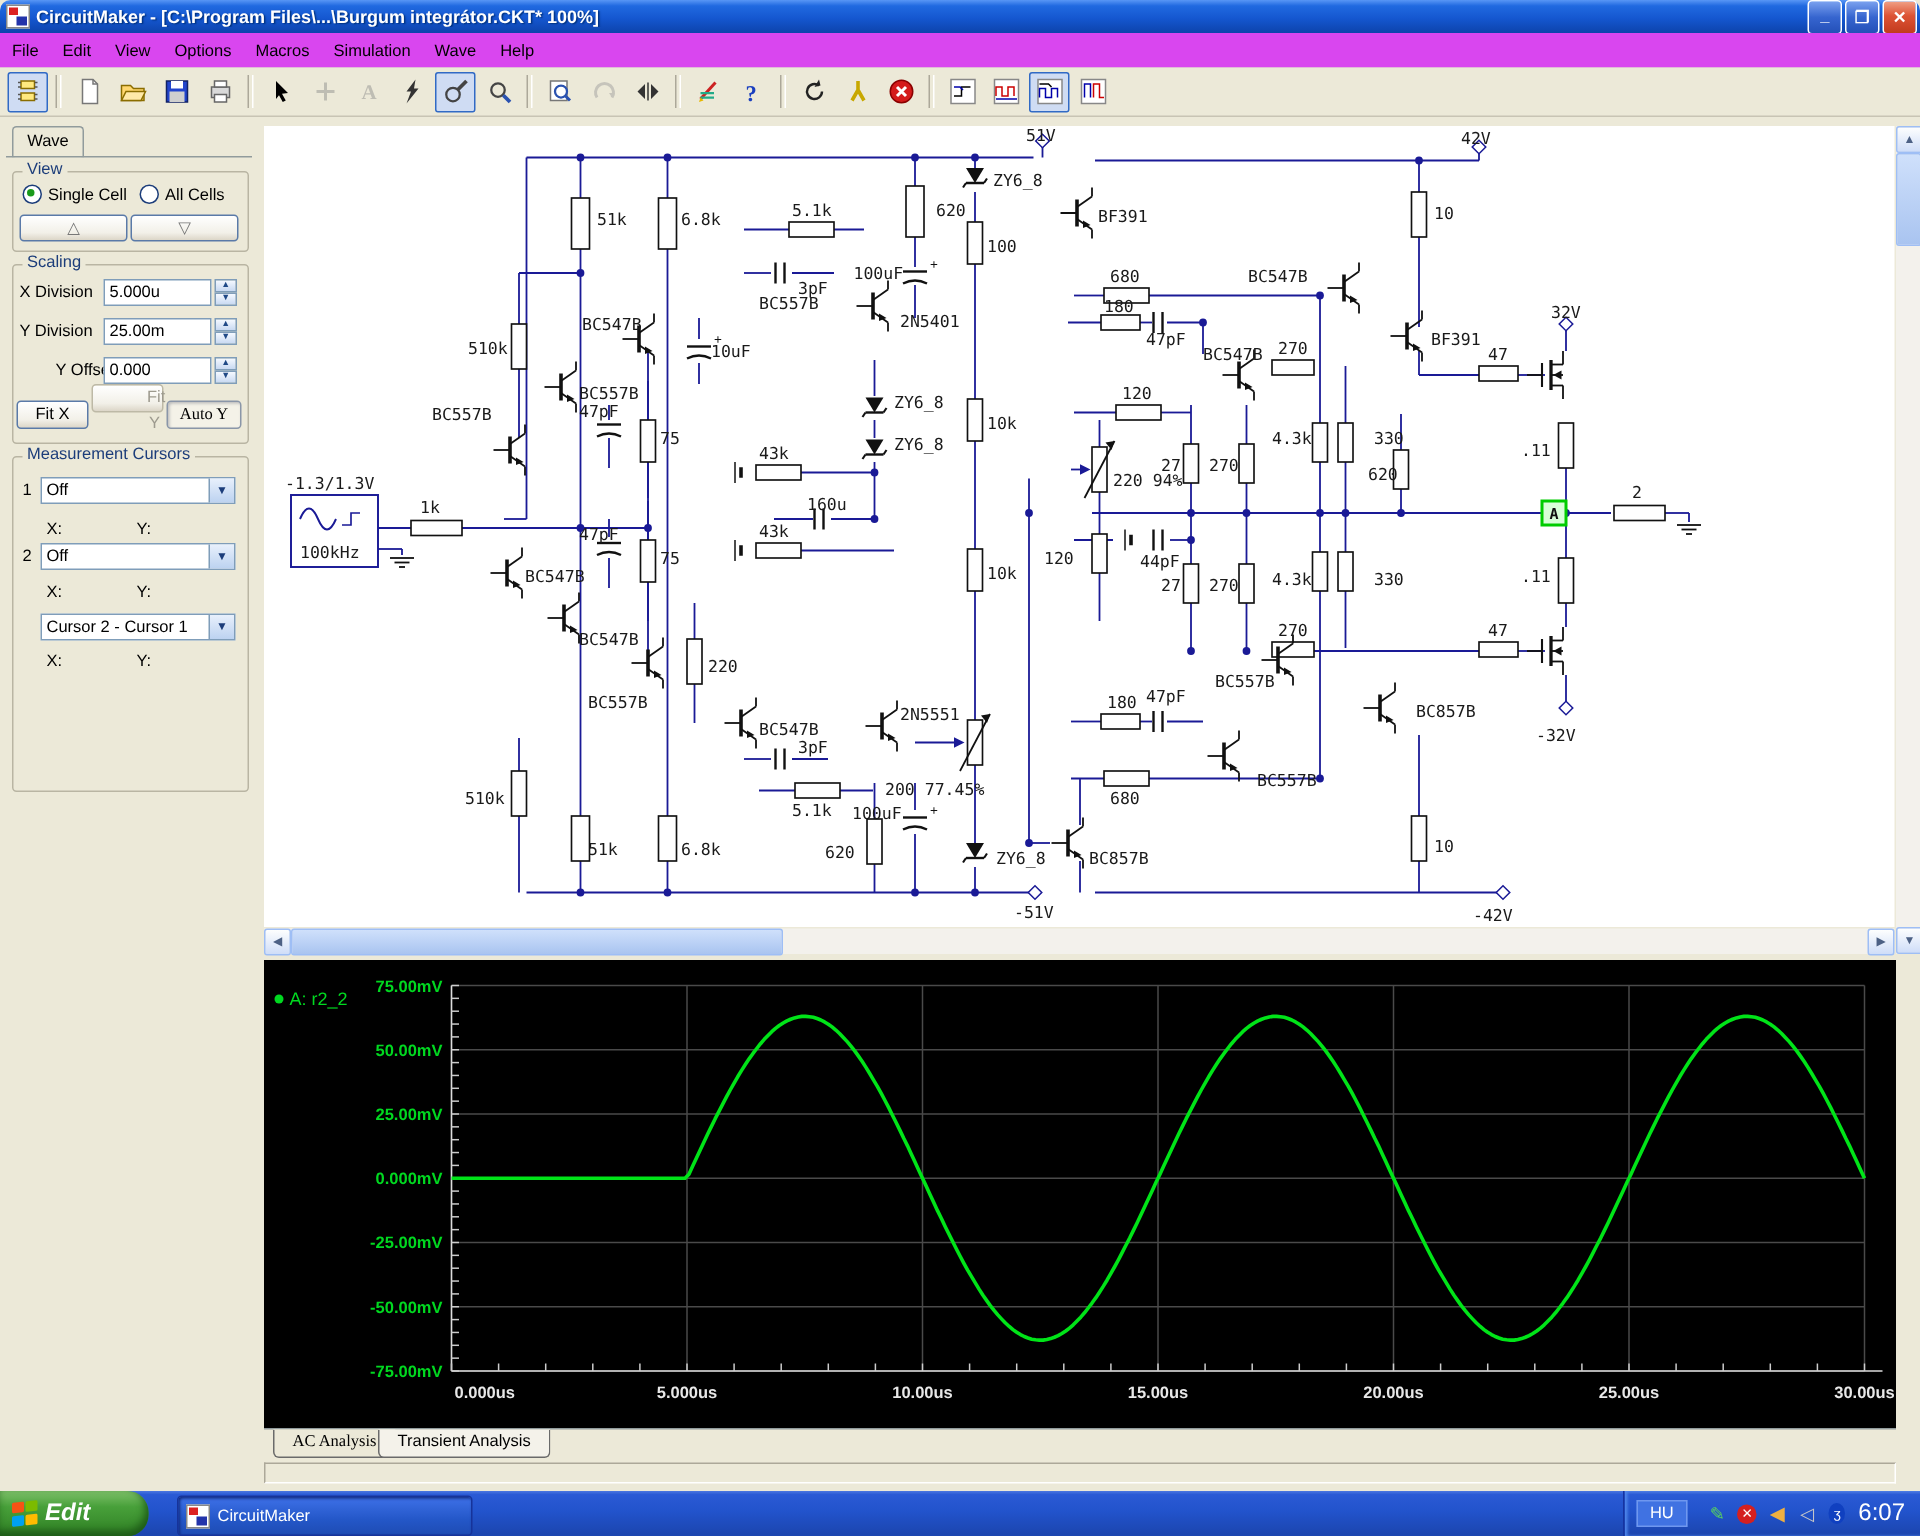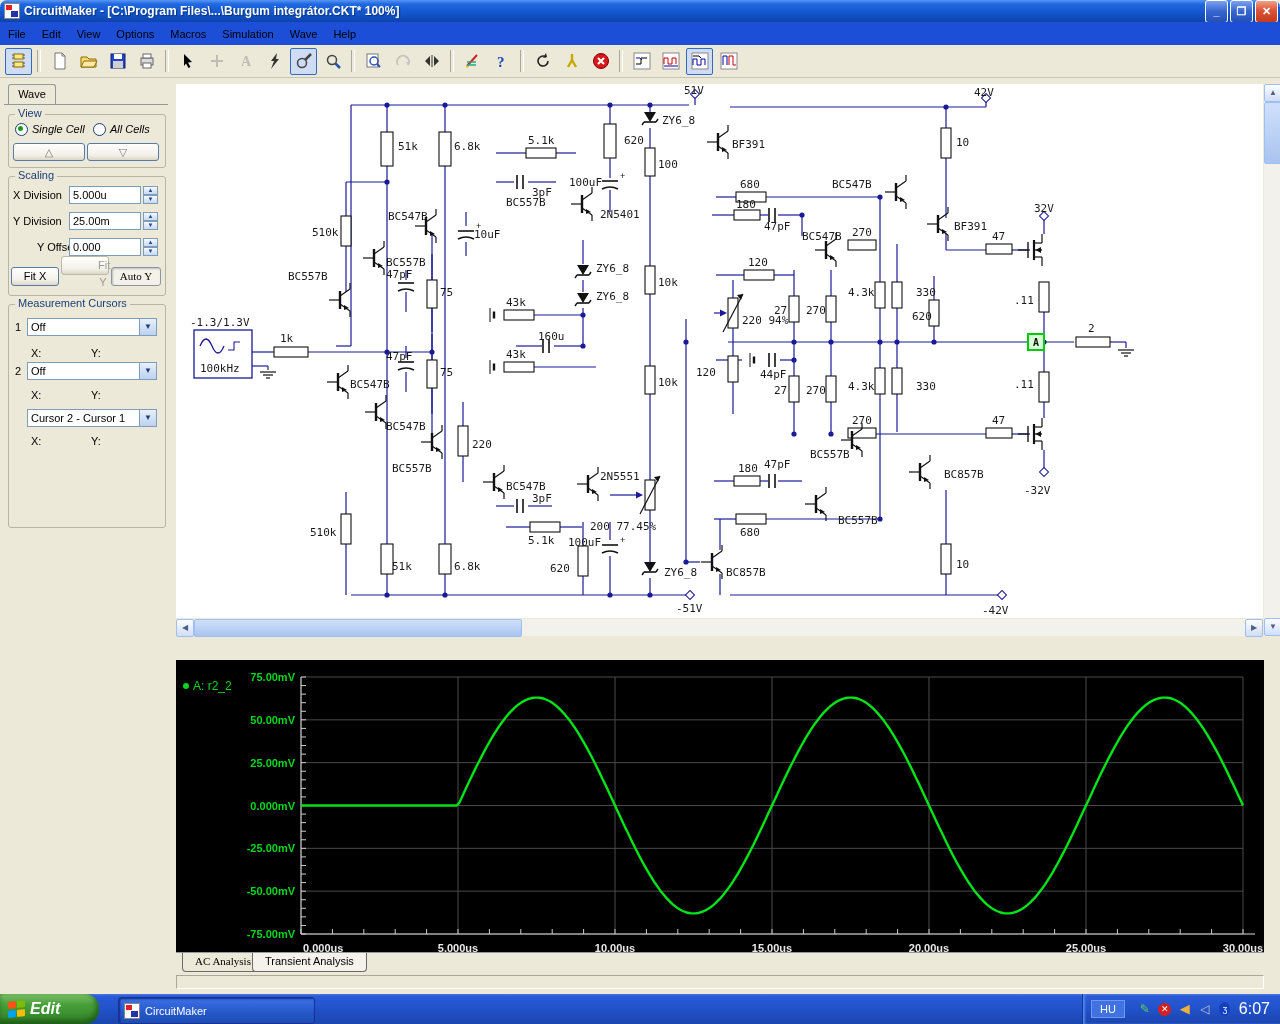--- a/index.html
+++ b/index.html
@@ -11,38 +11,38 @@
     border-radius:7px 7px 0 0;color:#fff;display:flex;align-items:center;}
   #titlebar .ttl{font-weight:bold;font-size:12px;text-shadow:1px 1px 1px #00317e;margin-left:4px;
     white-space:nowrap;overflow:hidden;flex:1;}
   .appicon{width:14px;height:14px;margin-left:4px;background:#fff;border:1px solid #888;position:relative;flex:none;}
   .appicon::before{content:"";position:absolute;left:1px;top:1px;width:6px;height:5px;background:#d22;}
   .appicon::after{content:"";position:absolute;right:1px;bottom:1px;width:7px;height:6px;background:#23a;}
   .winbtn{width:21px;height:21px;margin-right:2px;border-radius:3px;border:1px solid #fff;
     color:#fff;font-size:11px;font-weight:bold;display:flex;align-items:center;justify-content:center;
     background:linear-gradient(180deg,#7ba1ef,#3665cf 50%,#2450b8);flex:none;}
   .winbtn.close{background:linear-gradient(180deg,#f0a086,#dd5335 45%,#c23b1e);}
-  #menubar{position:absolute;left:0;top:22px;width:1280px;height:23px;background:#1d4ed8;
+  #menubar{position:absolute;left:0;top:22px;width:1280px;height:23px;background:#d946ef;
     border-bottom:1px solid #d4d0c0;display:flex;align-items:center;}
   .menu-item{padding:3px 8px;color:#000;}
   #toolbar{position:absolute;left:0;top:45px;width:1280px;height:33px;background:#ece9d8;
     display:flex;align-items:center;padding-left:4px;border-bottom:1px solid #c8c4b4;box-sizing:border-box;}
   .tbtn{width:25px;height:25px;margin:0 1px;display:flex;align-items:center;justify-content:center;
     border:1px solid transparent;border-radius:2px;background:transparent;}
   .tbtn.pressed{border:1px solid #316ac5;background:#cfdcf3;}
   .tbtn.disabled{opacity:.45;}
   .tsep{width:2px;height:22px;margin:0 4px;border-left:1px solid #aca899;border-right:1px solid #fff;}
   
   #sidebar{position:absolute;left:0;top:78px;width:176px;height:912px;background:#ece9d8;}
   #wave-tab{position:absolute;left:8px;top:6px;width:46px;height:20px;background:#ece9d8;
     border:1px solid #919b9c;border-bottom:none;border-radius:3px 3px 0 0;text-align:center;line-height:19px;}
   #side-line{position:absolute;left:4px;top:26px;width:164px;height:1px;background:#919b9c;}
   .gb{position:absolute;border:1px solid #b9b5a3;border-radius:3px;}
   .gb .lbl{position:absolute;top:-8px;left:6px;background:#ece9d8;padding:0 3px;color:#1c3d7a;}
-  .radio{display:inline-flex;align-items:flex-start;font-style:italic;}
+  .radio{display:inline-flex;align-items:flex-end;}
   .rdot{width:11px;height:11px;border:1px solid #1c3d7a;border-radius:50%;background:#fff;margin-right:4px;position:relative;}
   .rdot.on::after{content:"";position:absolute;left:2px;top:2px;width:5px;height:5px;border-radius:50%;background:#1a9a1a;}
   .btn{position:absolute;border:1px solid #5a7aa8;border-radius:3px;font-size:11px;text-align:center;
     background:linear-gradient(180deg,#ffffff,#f2f0e8 70%,#dcd6c8);box-sizing:border-box;}
   .btn.dis{color:#9d9a8e;border-color:#bdb9a6;}
   .btn.tog{background:#f4f2e8;box-shadow:inset 1px 1px 2px #bbb;border-color:#8a96a8;font-family:Liberation Serif, serif;}
   .fld{position:absolute;border:1px solid #7f9db9;background:#fff;font:11px "Liberation Sans",sans-serif;
     padding:1px 3px;box-sizing:border-box;}
   .spin{position:absolute;width:15px;height:18px;display:flex;flex-direction:column;}
   .spin span{flex:1;border:1px solid #7f9db9;background:linear-gradient(180deg,#f5f9ff,#c8d9f2);
@@ -54,21 +54,21 @@
   .xy{position:absolute;color:#000;}
   
   #schem-wrap{position:absolute;left:176px;top:84px;width:1087px;height:534px;background:#fff;}
   
   .sb{position:absolute;background:#f3f1ec;}
   .sb-btn{position:absolute;width:16px;height:16px;border:1px solid #9ebef5;border-radius:2px;
     background:linear-gradient(180deg,#fdfefe,#cfddf8);color:#4d6185;font-size:8px;text-align:center;line-height:15px;}
   .sb-thumb{position:absolute;border:1px solid #9ebef5;border-radius:2px;
     background:linear-gradient(180deg,#cfe0fb,#a9c4f0);}
   
-  #wave-panel{position:absolute;left:176px;top:640px;width:1088px;height:312px;background:#000;margin-top:20px;}
+  #wave-panel{position:absolute;left:176px;top:640px;width:1088px;height:312px;background:#000;}
   #wave-tabs{position:absolute;left:176px;top:952px;width:1088px;height:21px;background:#ece9d8;border-top:1px solid #919b9c;}
   .wtab{position:absolute;top:0;height:18px;line-height:17px;padding:0 12px;border:1px solid #6a6a6a;border-top:none;
     transform:skewX(0deg);background:#ece9d8;border-radius:0 0 4px 4px;}
   #status-strip{position:absolute;left:176px;top:975px;width:1088px;height:14px;background:#ece9d8;
     border:1px solid #aca899;border-right-color:#fff;border-bottom-color:#fff;box-sizing:border-box;}
   
   #taskbar{position:absolute;left:0;top:994px;width:1280px;height:30px;
     background:linear-gradient(180deg,#4b77e0 0%,#2a5ad5 8%,#2253cc 45%,#1c46b0 95%);}
   #start-btn{position:absolute;left:0;top:0;width:99px;height:30px;border-radius:0 14px 14px 0;
     background:linear-gradient(180deg,#7fc16a 0%,#48a03a 35%,#378a2b 80%,#2d7423);

